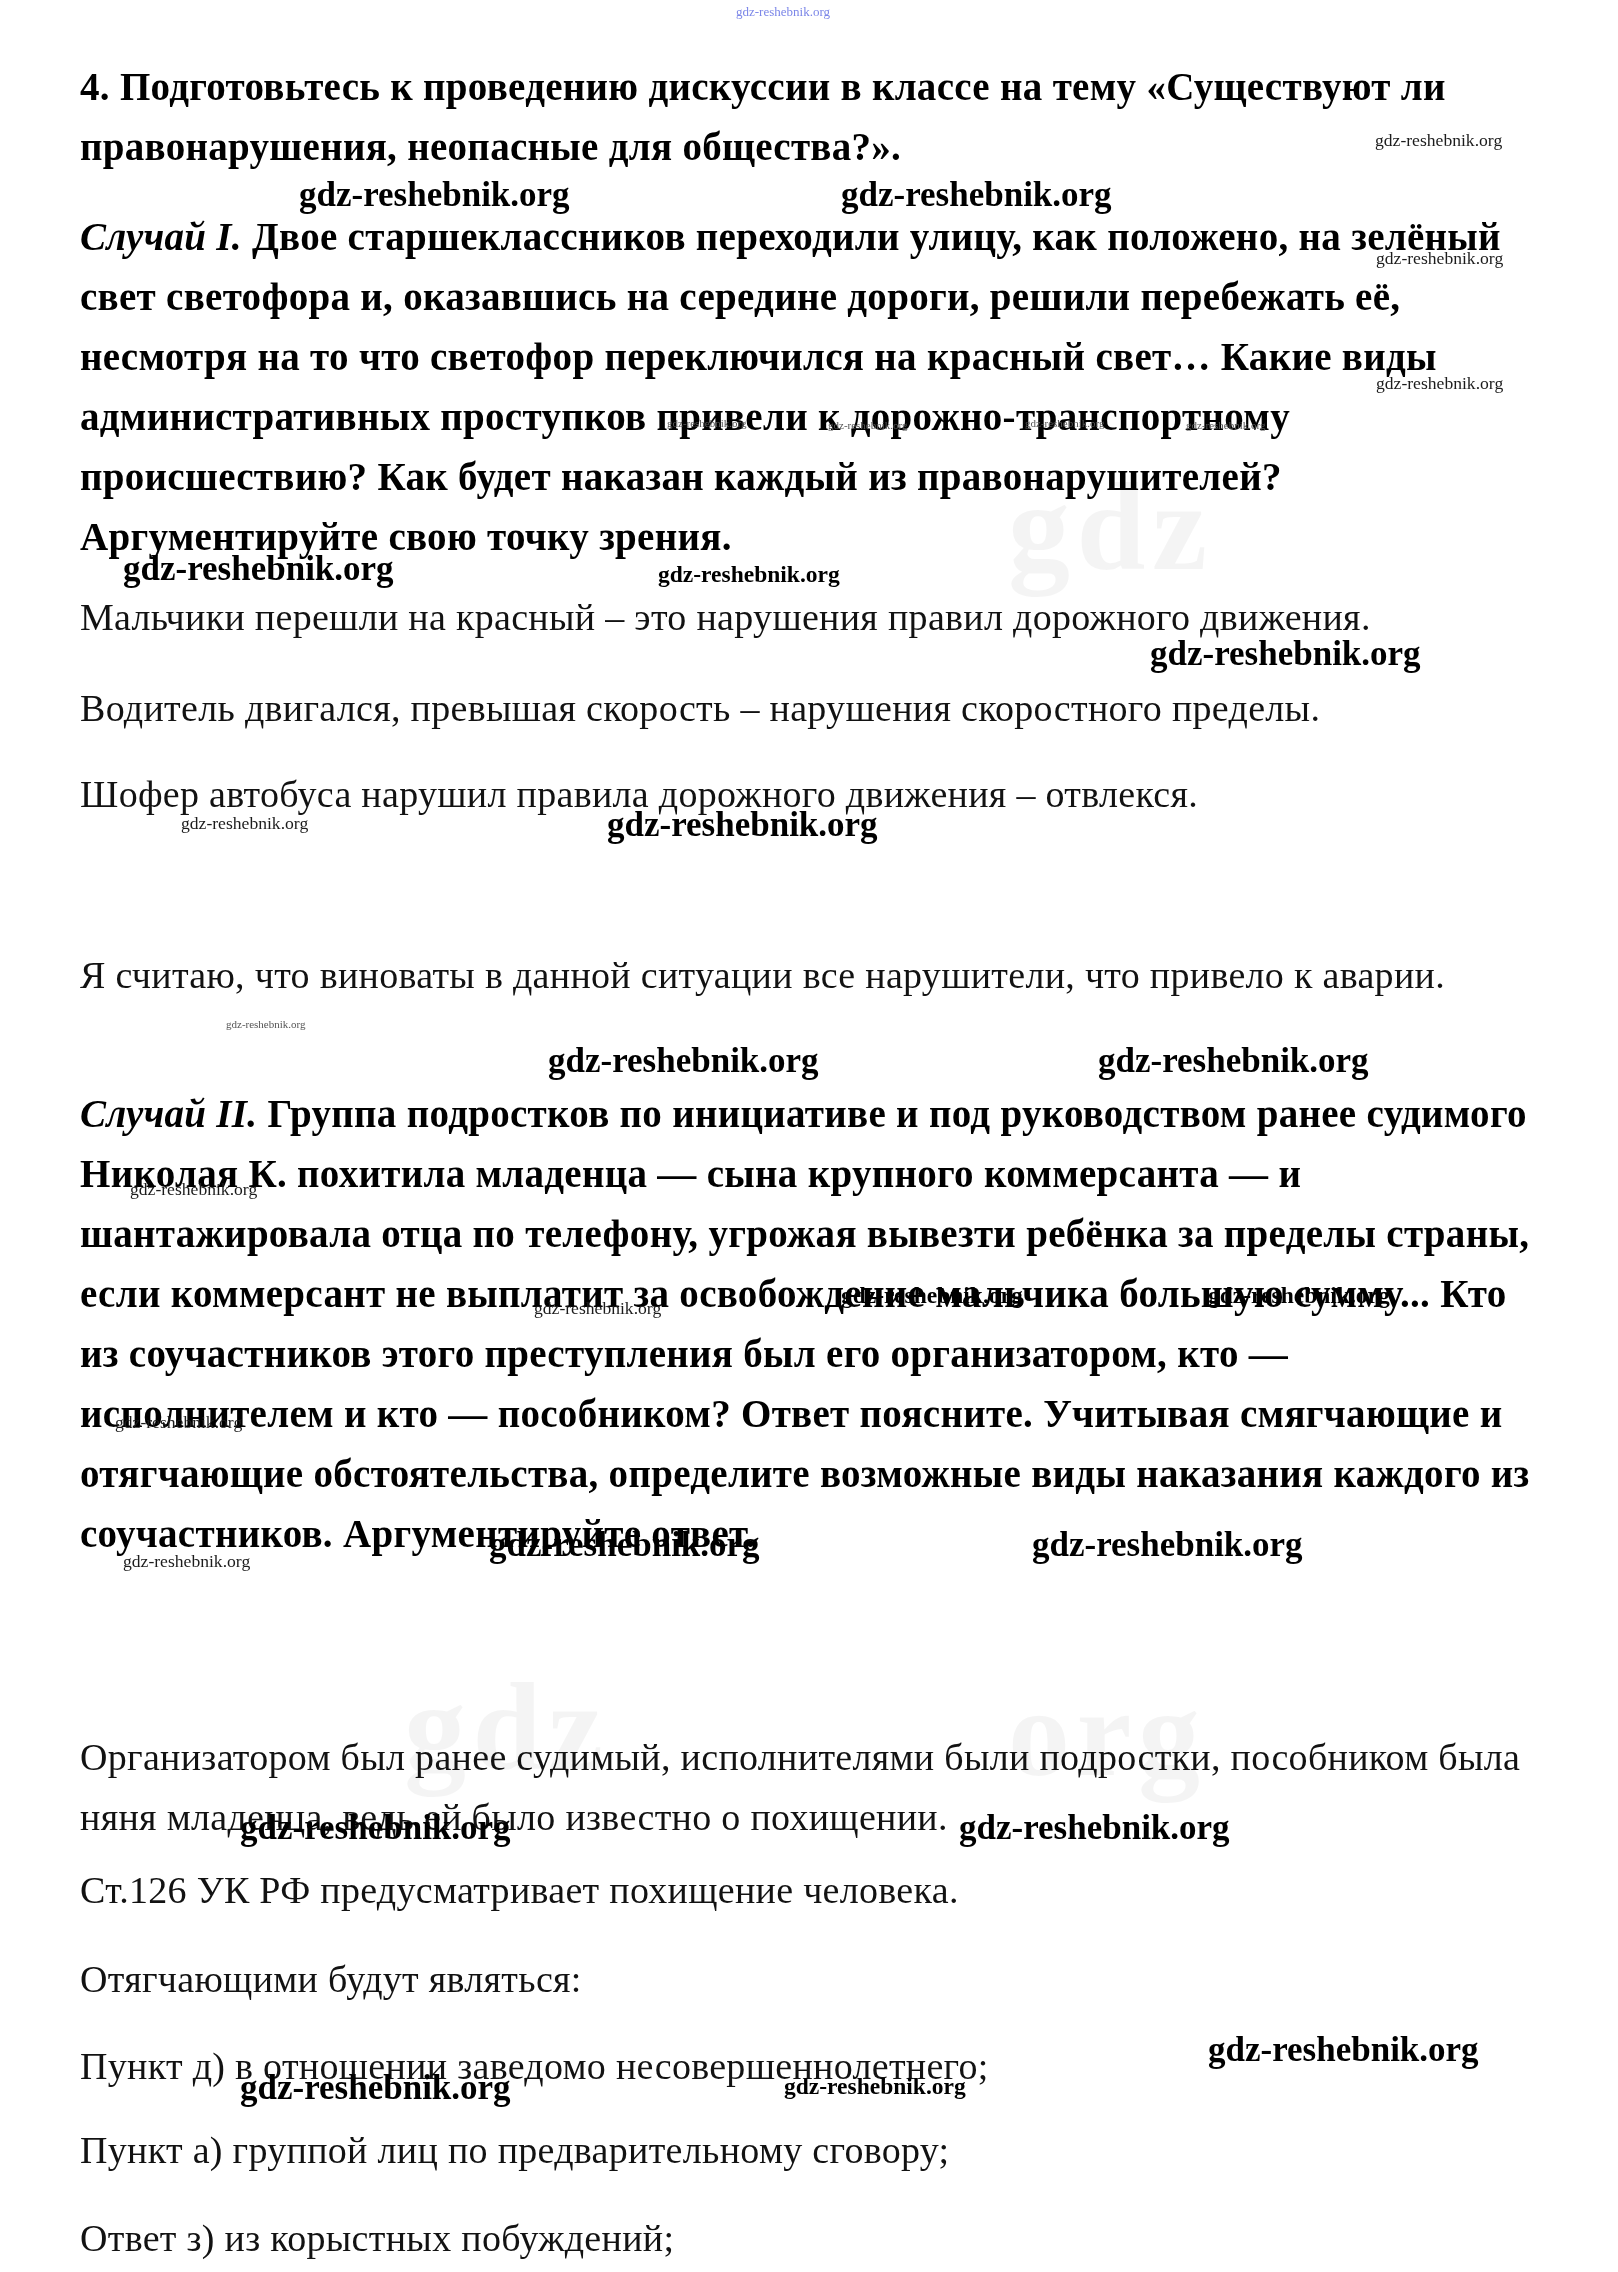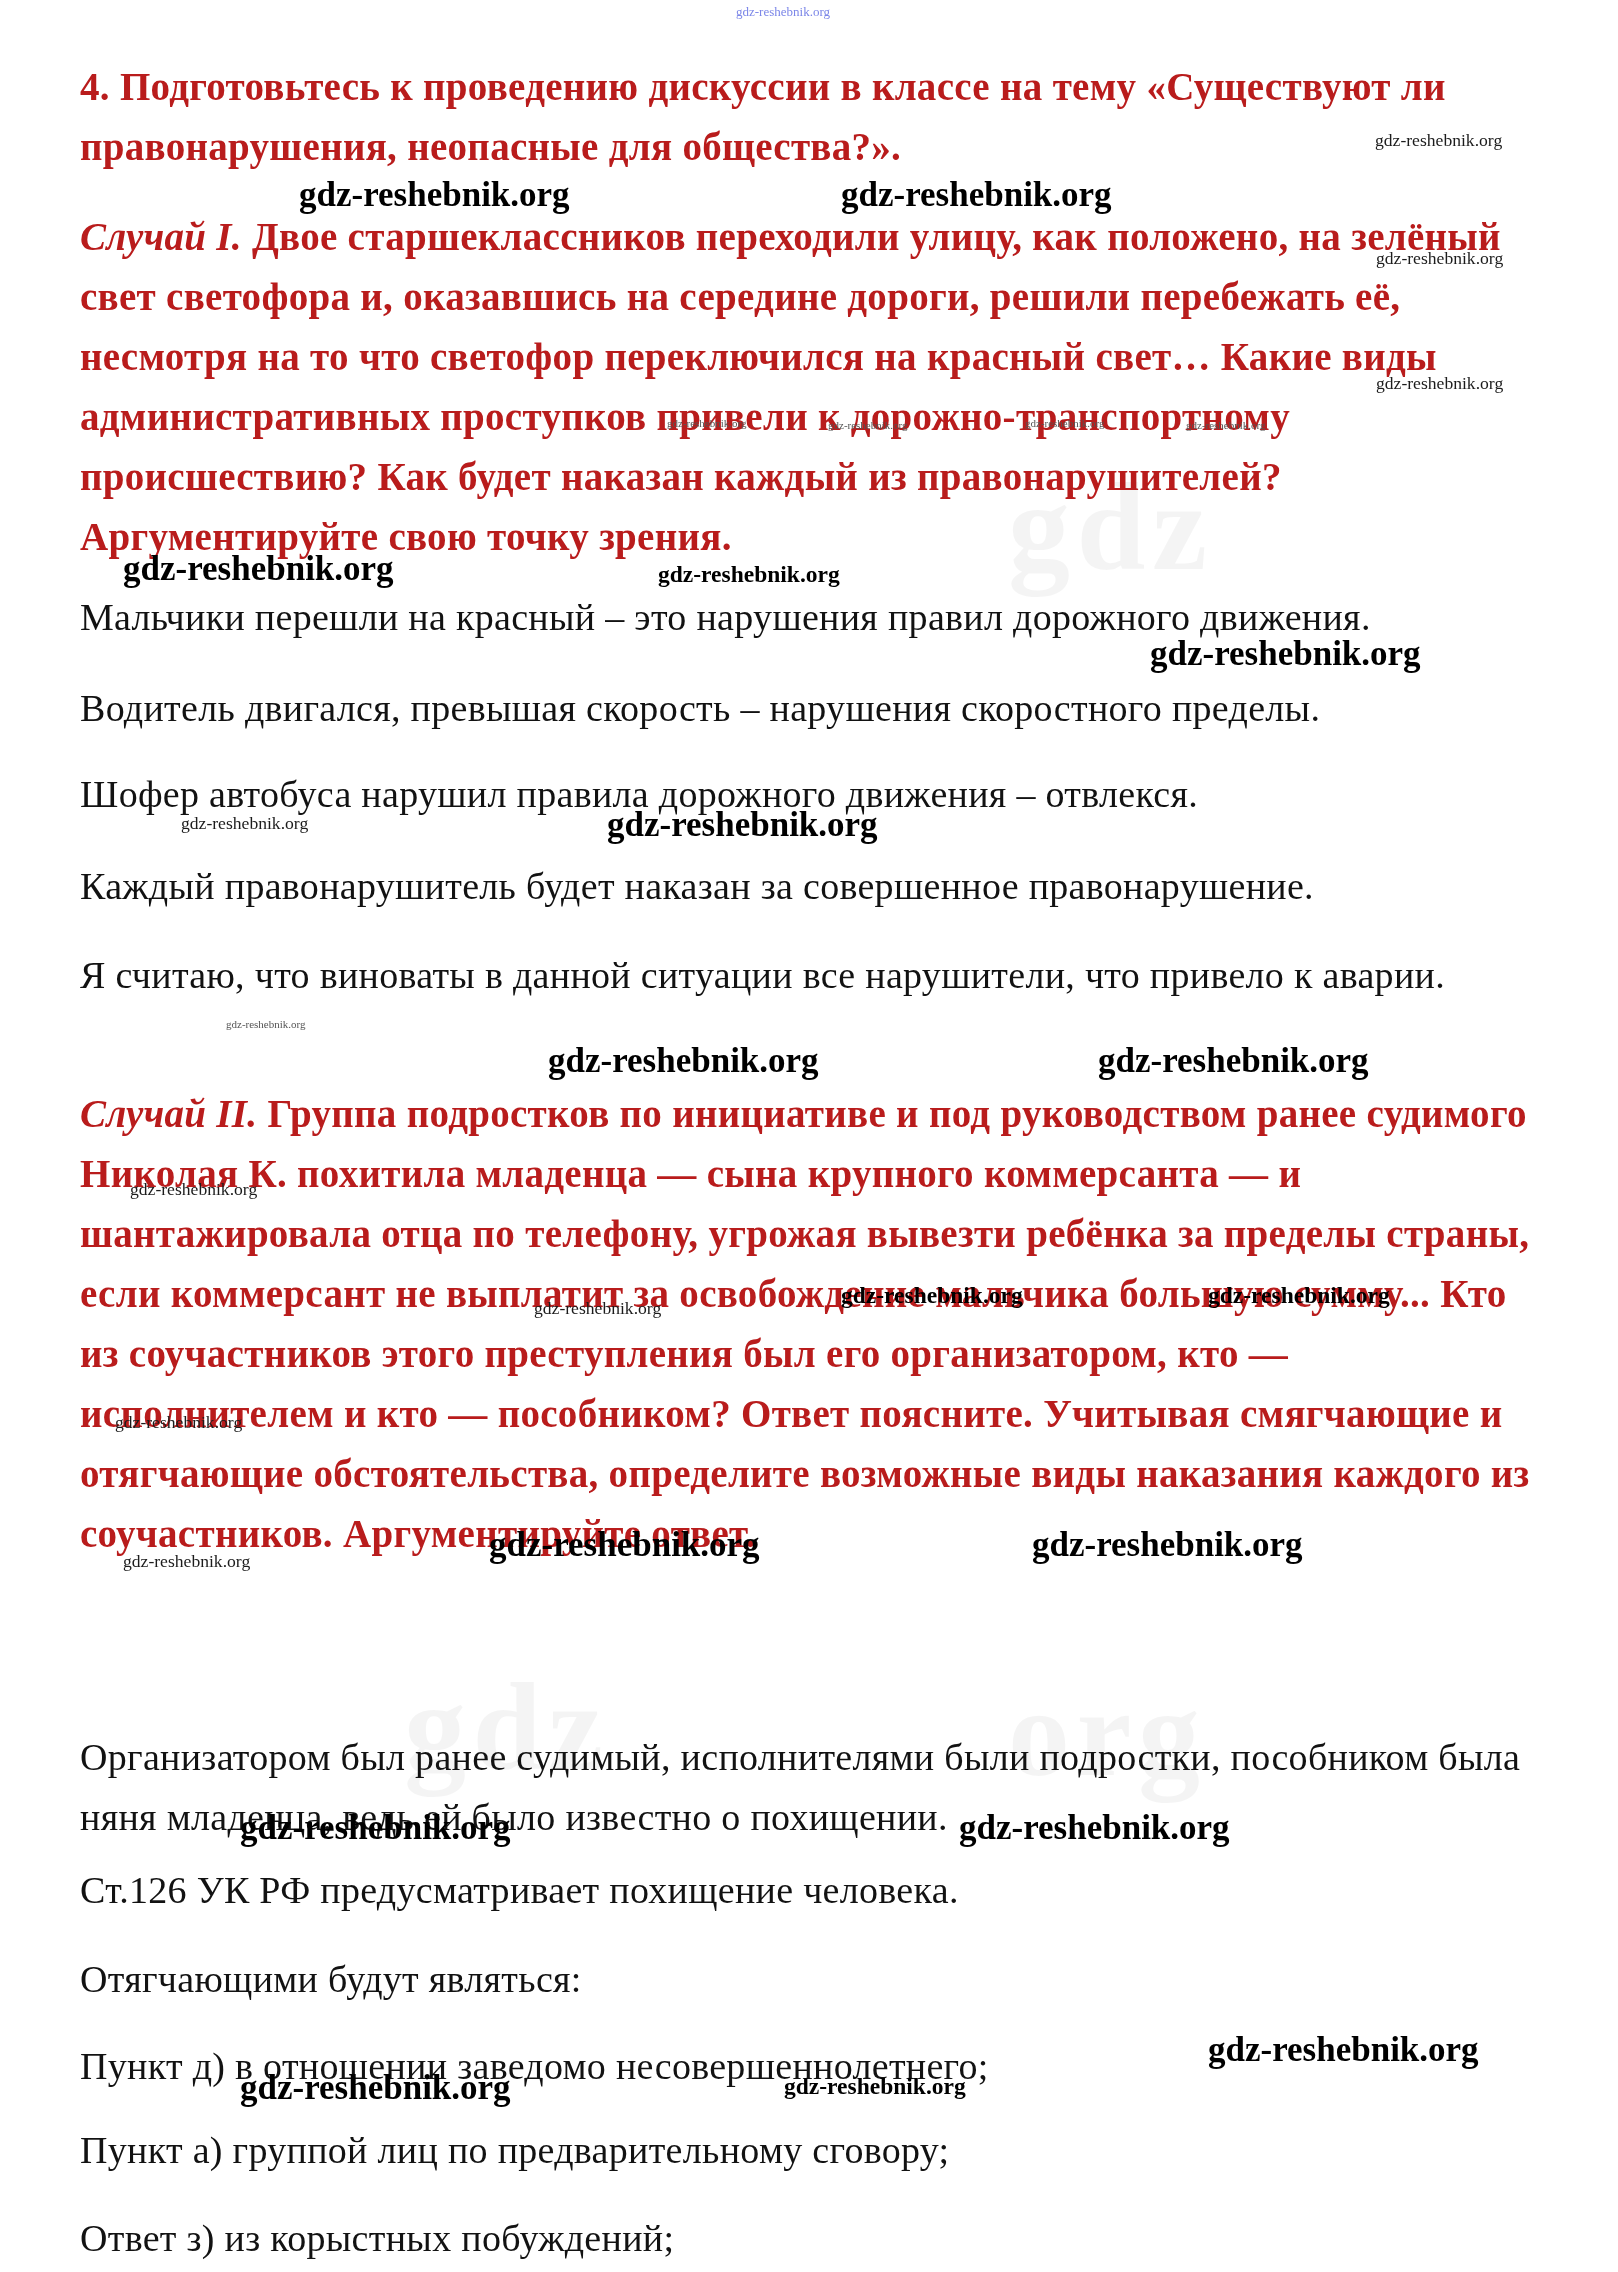--- a/index.html
+++ b/index.html
@@ -26,21 +26,21 @@
     color: #121212;
   }
   .para-bold {
     position: absolute;
     left: 80px;
     width: 1468px;
     font-size: 39px;
     line-height: 60px;
     letter-spacing: 0.3px;
     font-weight: bold;
-    color: #b91c1c;
+    color: #000000;
   }
   .case-label {
     font-style: italic;
     font-weight: bold;
   }
   .wm {
     position: absolute;
     white-space: nowrap;
     font-family: Liberation Serif, serif;
   }
@@ -100,21 +100,20 @@
 
   <span class="wm wm-lg" style="left:123px; top:549px;">gdz-reshebnik.org</span>
   <span class="wm wm-md" style="left:658px; top:561px;">gdz-reshebnik.org</span>
 
   <div class="para" style="top:587px;">Мальчики перешли на красный – это нарушения правил дорожного движения.</div>
   <span class="wm wm-lg" style="left:1150px; top:634px;">gdz-reshebnik.org</span>
   <div class="para" style="top:678px;">Водитель двигался, превышая скорость – нарушения скоростного пределы.</div>
   <div class="para" style="top:764px;">Шофер автобуса нарушил правила дорожного движения – отвлекся.</div>
   <span class="wm wm-sm" style="left:181px; top:813px;">gdz-reshebnik.org</span>
   <span class="wm wm-lg" style="left:607px; top:805px;">gdz-reshebnik.org</span>
-  <div class="para" style="top:856px;">Каждый правонарушитель будет наказан за совершенное правонарушение.</div>
   <div class="para" style="top:945px; width:1422px;">Я считаю, что виноваты в данной ситуации все нарушители, что привело к аварии.</div>
   <span class="wm wm-xs" style="left:226px; top:1018px;">gdz-reshebnik.org</span>
 
   <span class="wm wm-lg" style="left:548px; top:1041px;">gdz-reshebnik.org</span>
   <span class="wm wm-lg" style="left:1098px; top:1041px;">gdz-reshebnik.org</span>
 
   <div class="para-bold" style="top:1084px;"><span class="case-label">Случай II.</span><span> Группа подростков по инициативе и под руководством ранее судимого Николая К. похитила младенца — сына крупного коммерсанта — и шантажировала отца по телефону, угрожая вывезти ребёнка за пределы страны, если коммерсант не выплатит за освобождение мальчика большую сумму... Кто из соучастников этого преступления был его организатором, кто — исполнителем и кто — пособником? Ответ поясните. Учитывая смягчающие и отягчающие обстоятельства, определите возможные виды наказания каждого из соучастников. Аргументируйте ответ.</span></div>
   <span class="wm wm-sm" style="left:130px; top:1179px;">gdz-reshebnik.org</span>
   <span class="wm wm-md" style="left:841px; top:1282px;">gdz-reshebnik.org</span>
   <span class="wm wm-md" style="left:1208px; top:1282px;">gdz-reshebnik.org</span>

